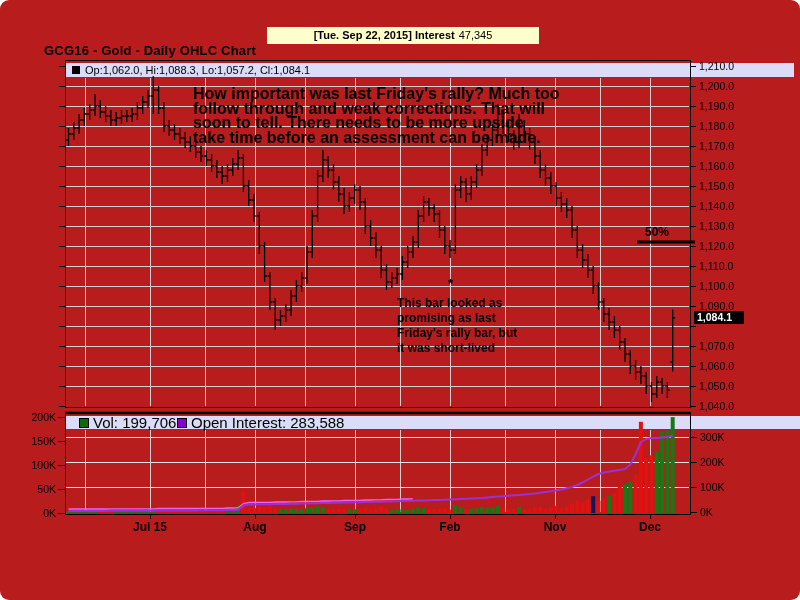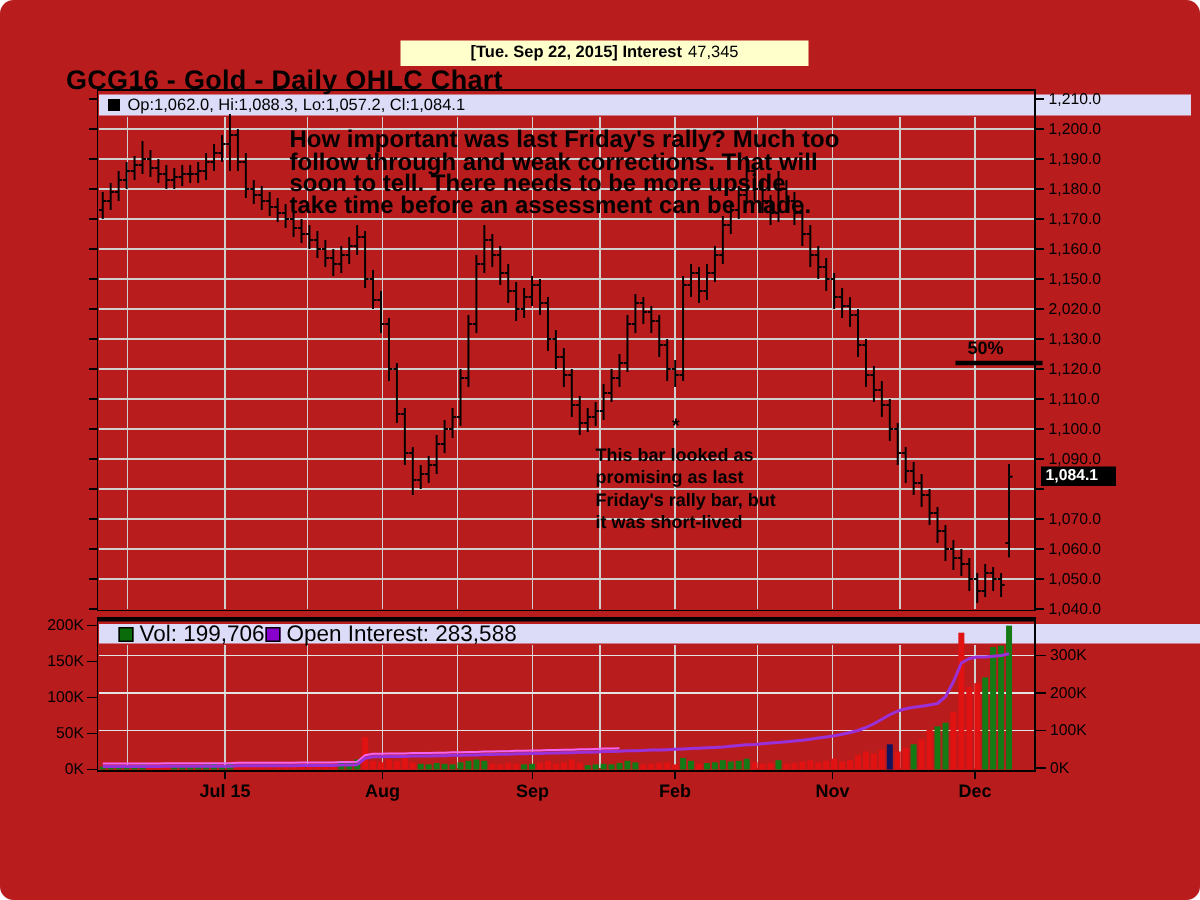--- a/index.html
+++ b/index.html
@@ -4,21 +4,21 @@
 <style>
   html,body{margin:0;padding:0;background:#fff;}
   #canvas{position:relative;width:800px;height:600px;background:#b91c1c;overflow:hidden;
           font-family:Liberation Sans, sans-serif;color:#000;border-radius:9px;}
   .abs{position:absolute;}
   #chart-svg{position:absolute;left:0;top:0;}
   #banner{left:267px;top:27px;width:272px;height:17px;background:#ffffcc;text-align:center;
           font-size:11px;line-height:17px;white-space:nowrap;}
   #banner .b{font-weight:bold;}
   #banner .v{margin-left:4px;}
-  #title{left:44px;top:43px;font-size:18px;font-weight:bold;letter-spacing:0.2px;}
+  #title{left:44px;top:43px;font-size:13px;font-weight:bold;letter-spacing:0.2px;}
   .strip{background:#dcdcf8;}
   #ohlc-strip{left:66px;top:63px;width:728px;height:14px;font-size:11px;line-height:14px;}
   #vol-strip{left:66px;top:416px;width:741px;height:13px;font-size:15px;line-height:13px;}
   .sq{position:absolute;width:8px;height:8px;}
   .striptxt{position:absolute;top:0;white-space:nowrap;}
   .ax{position:absolute;font-size:10.5px;white-space:nowrap;}
   .pricelab{left:699px;}
   .vollab-l{left:16px;width:40px;text-align:right;}
   .vollab-r{left:700px;}
   .month{position:absolute;top:520px;font-size:12px;font-weight:bold;transform:translateX(-50%);white-space:nowrap;}
@@ -624,21 +624,21 @@
     </svg>
 
   <div id="price-axis-labels">
       <div class="ax pricelab" style="top: 60px;">1,210.0</div>
       <div class="ax pricelab" style="top: 80px;">1,200.0</div>
       <div class="ax pricelab" style="top: 100px;">1,190.0</div>
       <div class="ax pricelab" style="top: 120px;">1,180.0</div>
       <div class="ax pricelab" style="top: 140px;">1,170.0</div>
       <div class="ax pricelab" style="top: 160px;">1,160.0</div>
       <div class="ax pricelab" style="top: 180px;">1,150.0</div>
-      <div class="ax pricelab" style="top: 200px;">2,020.0</div>
+      <div class="ax pricelab" style="top: 200px;">1,140.0</div>
       <div class="ax pricelab" style="top: 220px;">1,130.0</div>
       <div class="ax pricelab" style="top: 240px;">1,120.0</div>
       <div class="ax pricelab" style="top: 260px;">1,110.0</div>
       <div class="ax pricelab" style="top: 280px;">1,100.0</div>
       <div class="ax pricelab" style="top: 300px;">1,090.0</div>
       <div class="ax pricelab" style="top: 340px;">1,070.0</div>
       <div class="ax pricelab" style="top: 360px;">1,060.0</div>
       <div class="ax pricelab" style="top: 380px;">1,050.0</div>
       <div class="ax pricelab" style="top: 400px;">1,040.0</div>
     </div>

